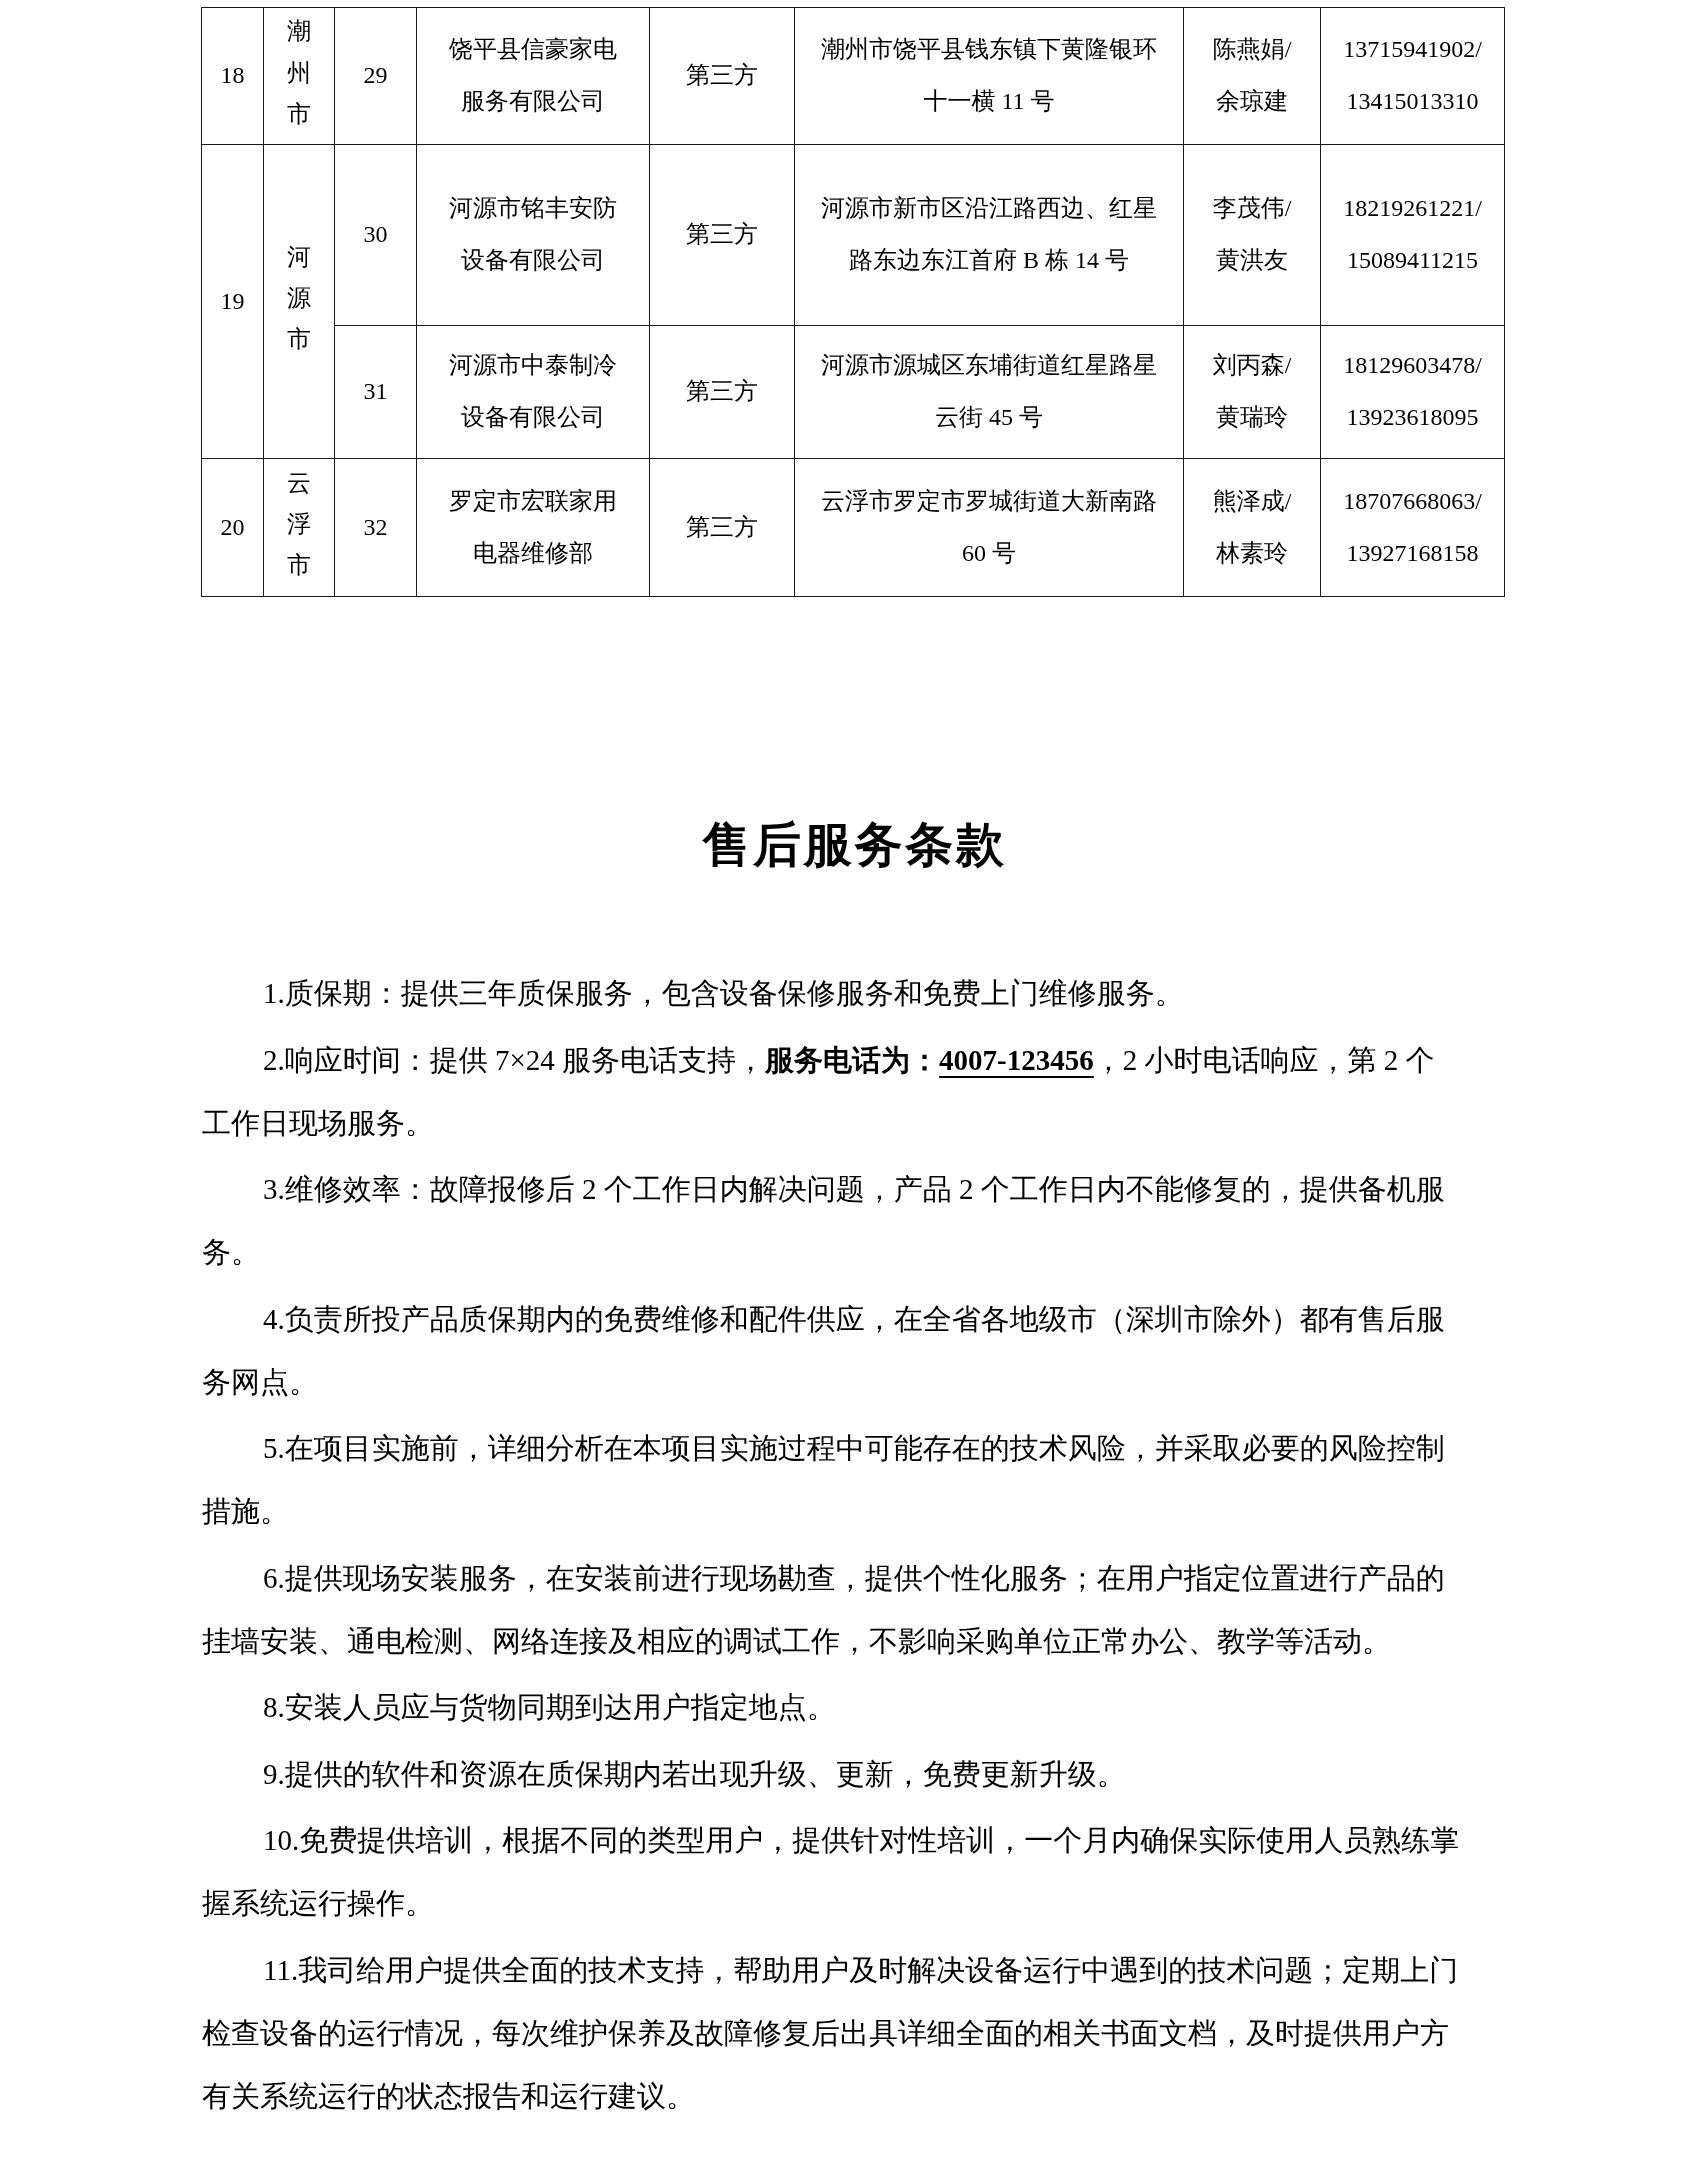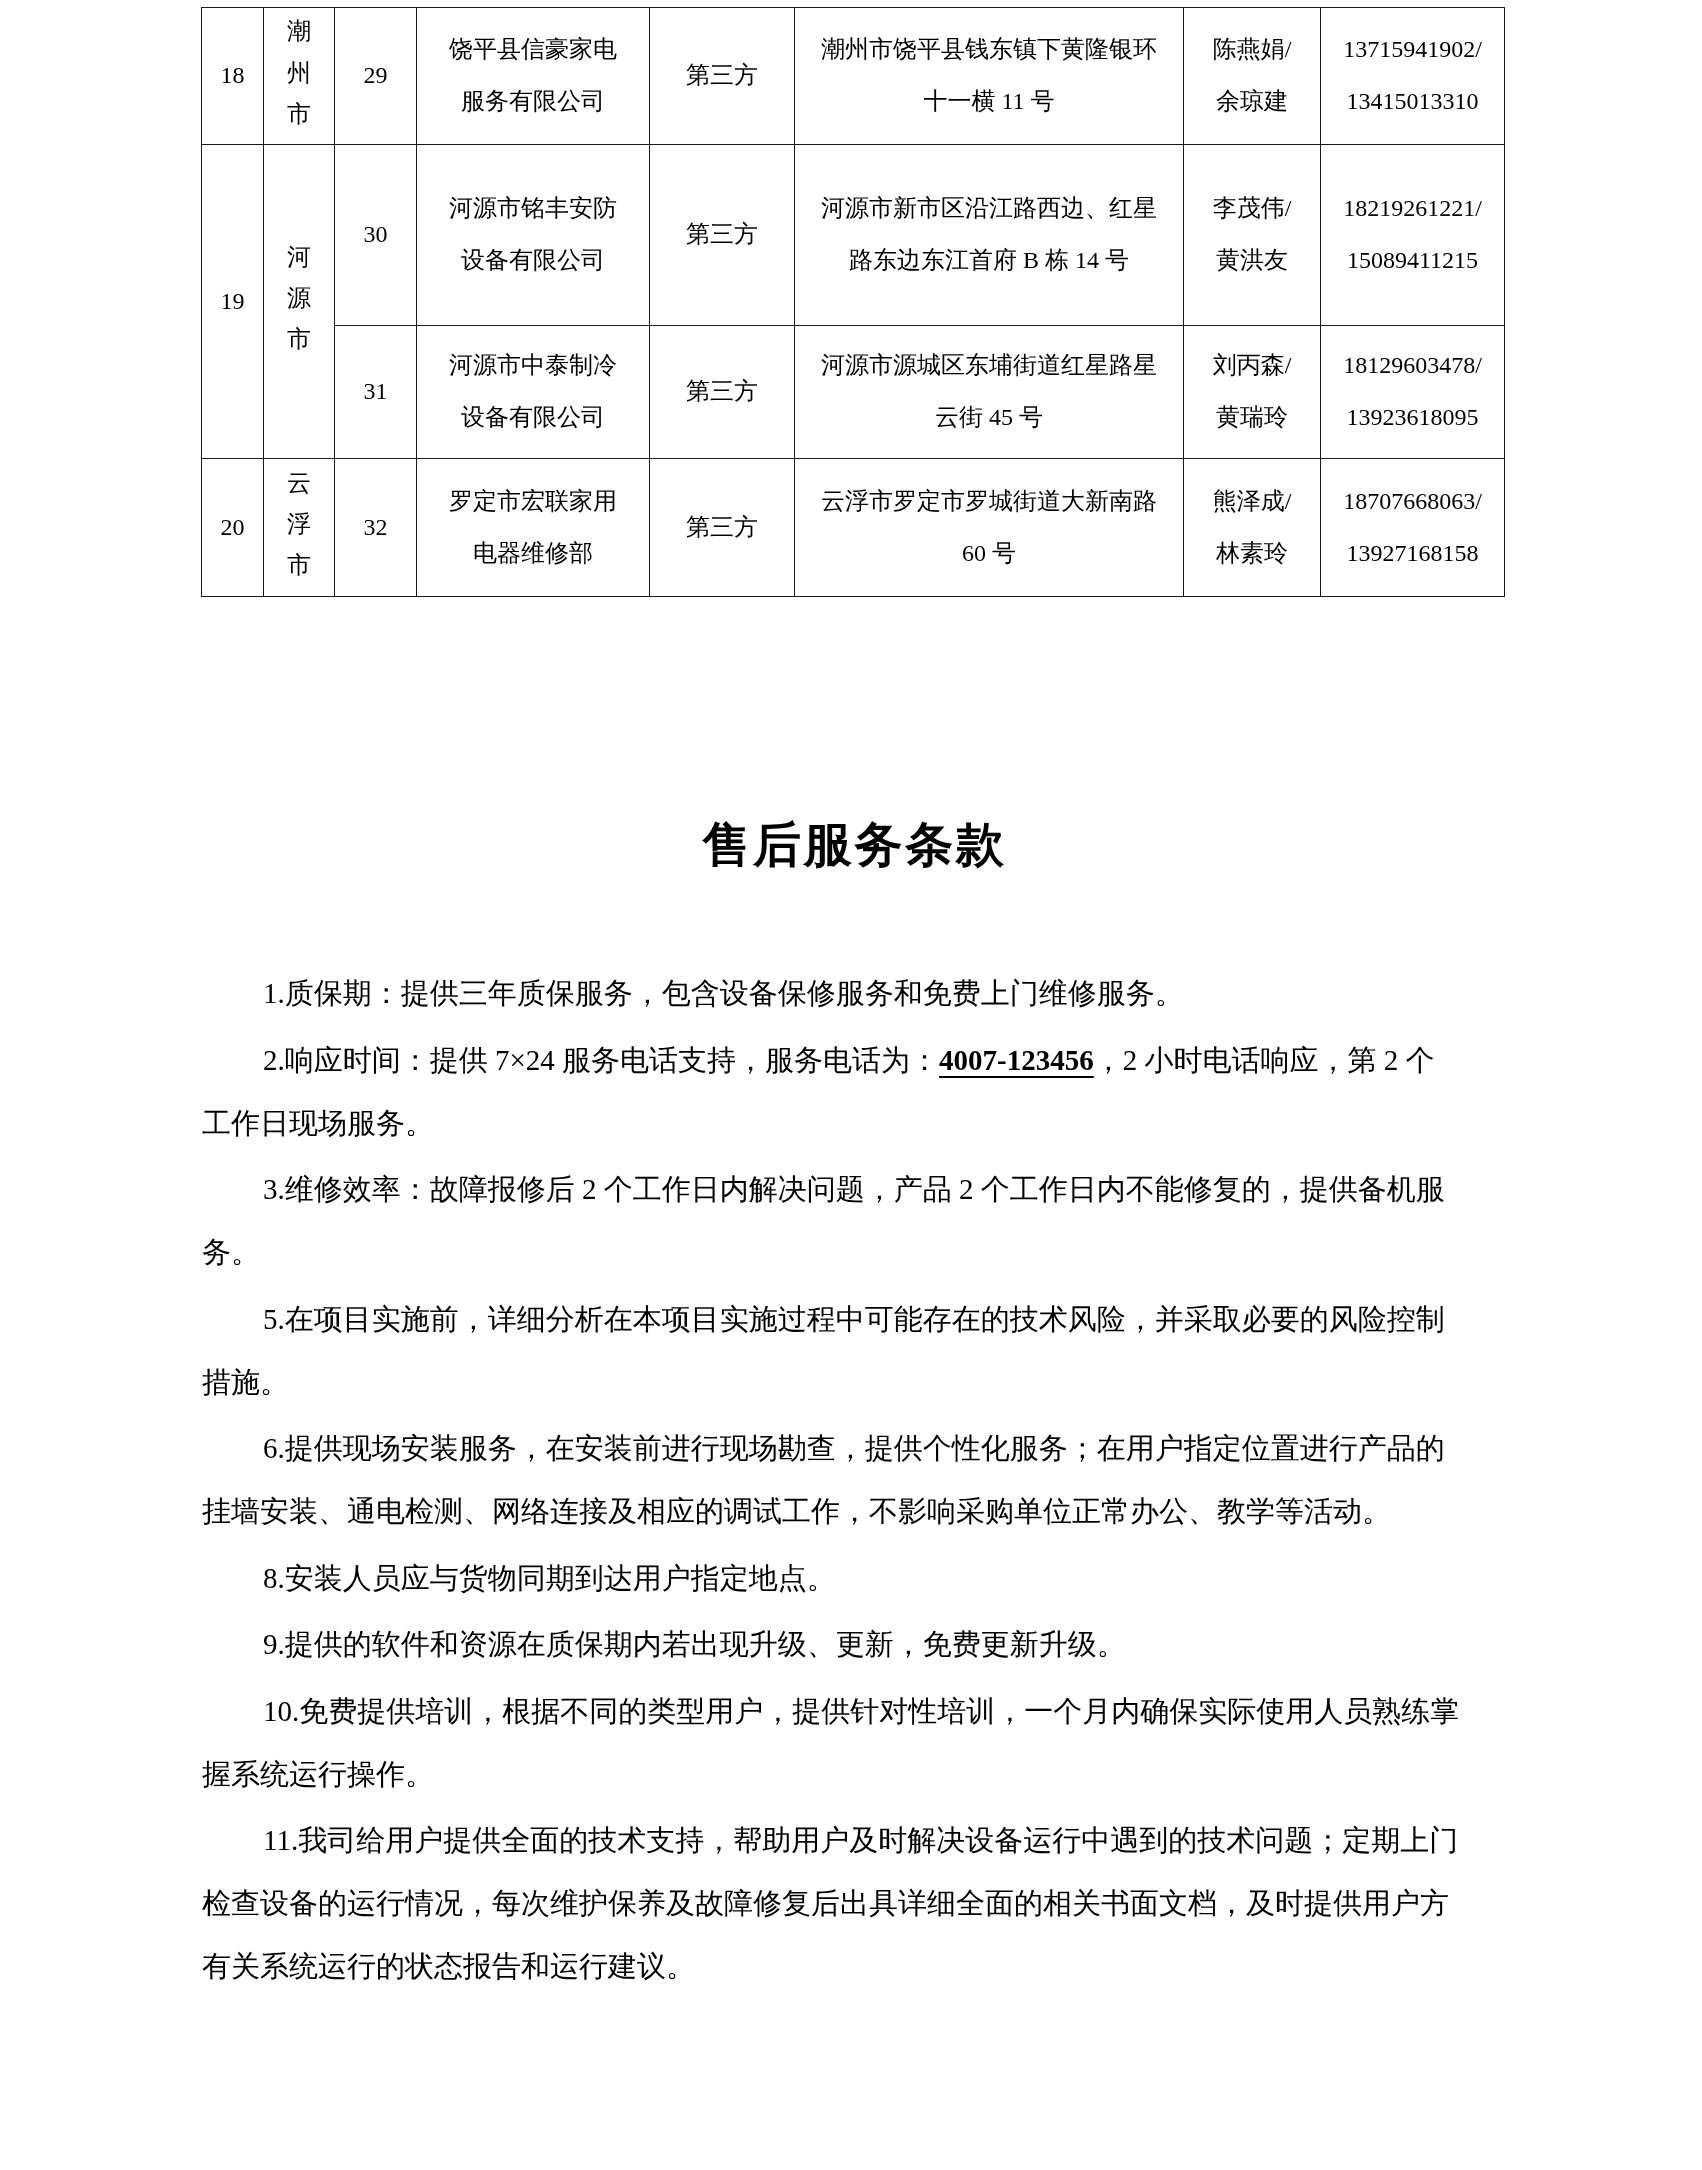--- a/index.html
+++ b/index.html
@@ -67,21 +67,21 @@
     width: 1305px;
     font-size: 29px;
   }
   .terms p {
     margin: 0 0 3.5px 0;
     line-height: 63px;
     text-indent: 61px;
     white-space: pre-line;
     text-align: left;
   }
-  .terms .bold-seg { font-weight: normal; }
+  .terms .bold-seg { font-weight: bold; }
   .terms .phone-num {
     font-weight: bold;
     text-decoration: underline;
     text-decoration-thickness: 1.8px;
     text-underline-offset: 6.2px;
   }
 </style>
 </head>
 <body>
 
@@ -157,20 +157,22 @@
   </table>
 
   <div class="sec-title">售后服务条款</div>
 
   <div class="terms">
     <p>1.质保期：提供三年质保服务，包含设备保修服务和免费上门维修服务。</p>
     <p><span>2.响应时间：提供 7×24 服务电话支持，</span><span class="bold-seg">服务电话为：</span><span class="phone-num">4007-123456</span><span>，2 小时电话响应，第 2 个
 工作日现场服务。</span></p>
     <p>3.维修效率：故障报修后 2 个工作日内解决问题，产品 2 个工作日内不能修复的，提供备机服
 务。</p>
+    <p>4.负责所投产品质保期内的免费维修和配件供应，在全省各地级市（深圳市除外）都有售后服
+务网点。</p>
     <p>5.在项目实施前，详细分析在本项目实施过程中可能存在的技术风险，并采取必要的风险控制
 措施。</p>
     <p>6.提供现场安装服务，在安装前进行现场勘查，提供个性化服务；在用户指定位置进行产品的
 挂墙安装、通电检测、网络连接及相应的调试工作，不影响采购单位正常办公、教学等活动。</p>
     <p>8.安装人员应与货物同期到达用户指定地点。</p>
     <p>9.提供的软件和资源在质保期内若出现升级、更新，免费更新升级。</p>
     <p>10.免费提供培训，根据不同的类型用户，提供针对性培训，一个月内确保实际使用人员熟练掌
 握系统运行操作。</p>
     <p>11.我司给用户提供全面的技术支持，帮助用户及时解决设备运行中遇到的技术问题；定期上门
 检查设备的运行情况，每次维护保养及故障修复后出具详细全面的相关书面文档，及时提供用户方

